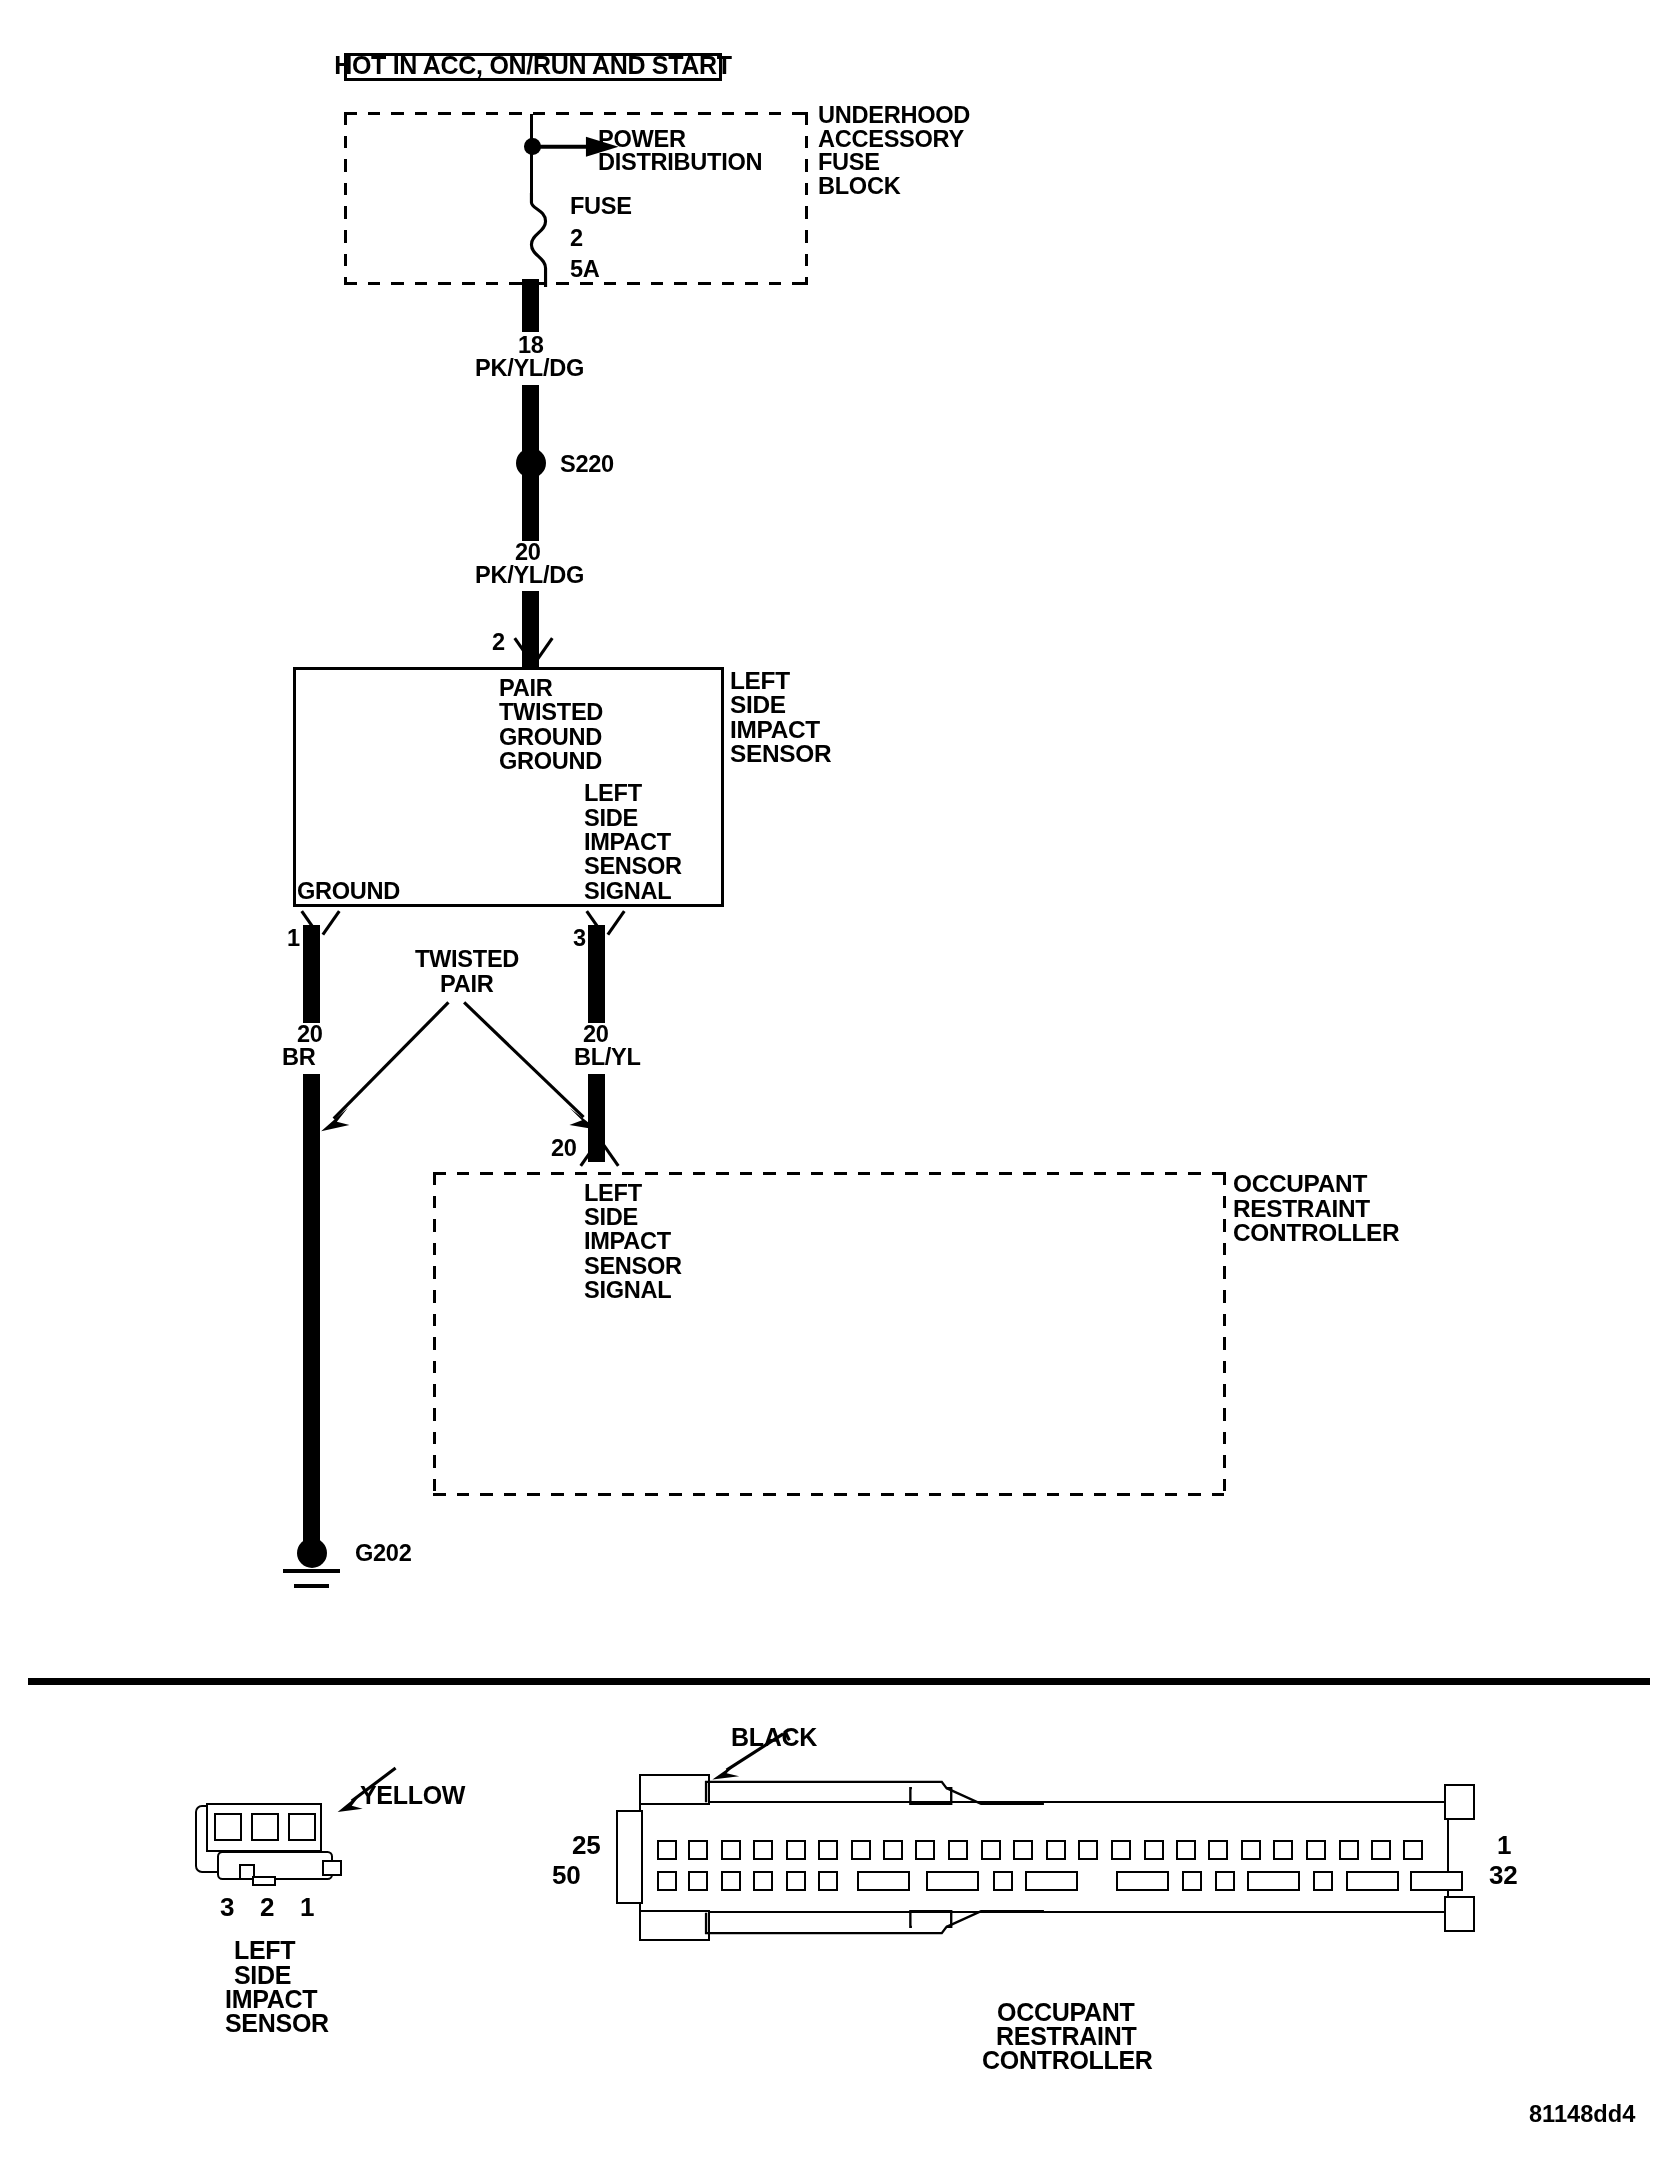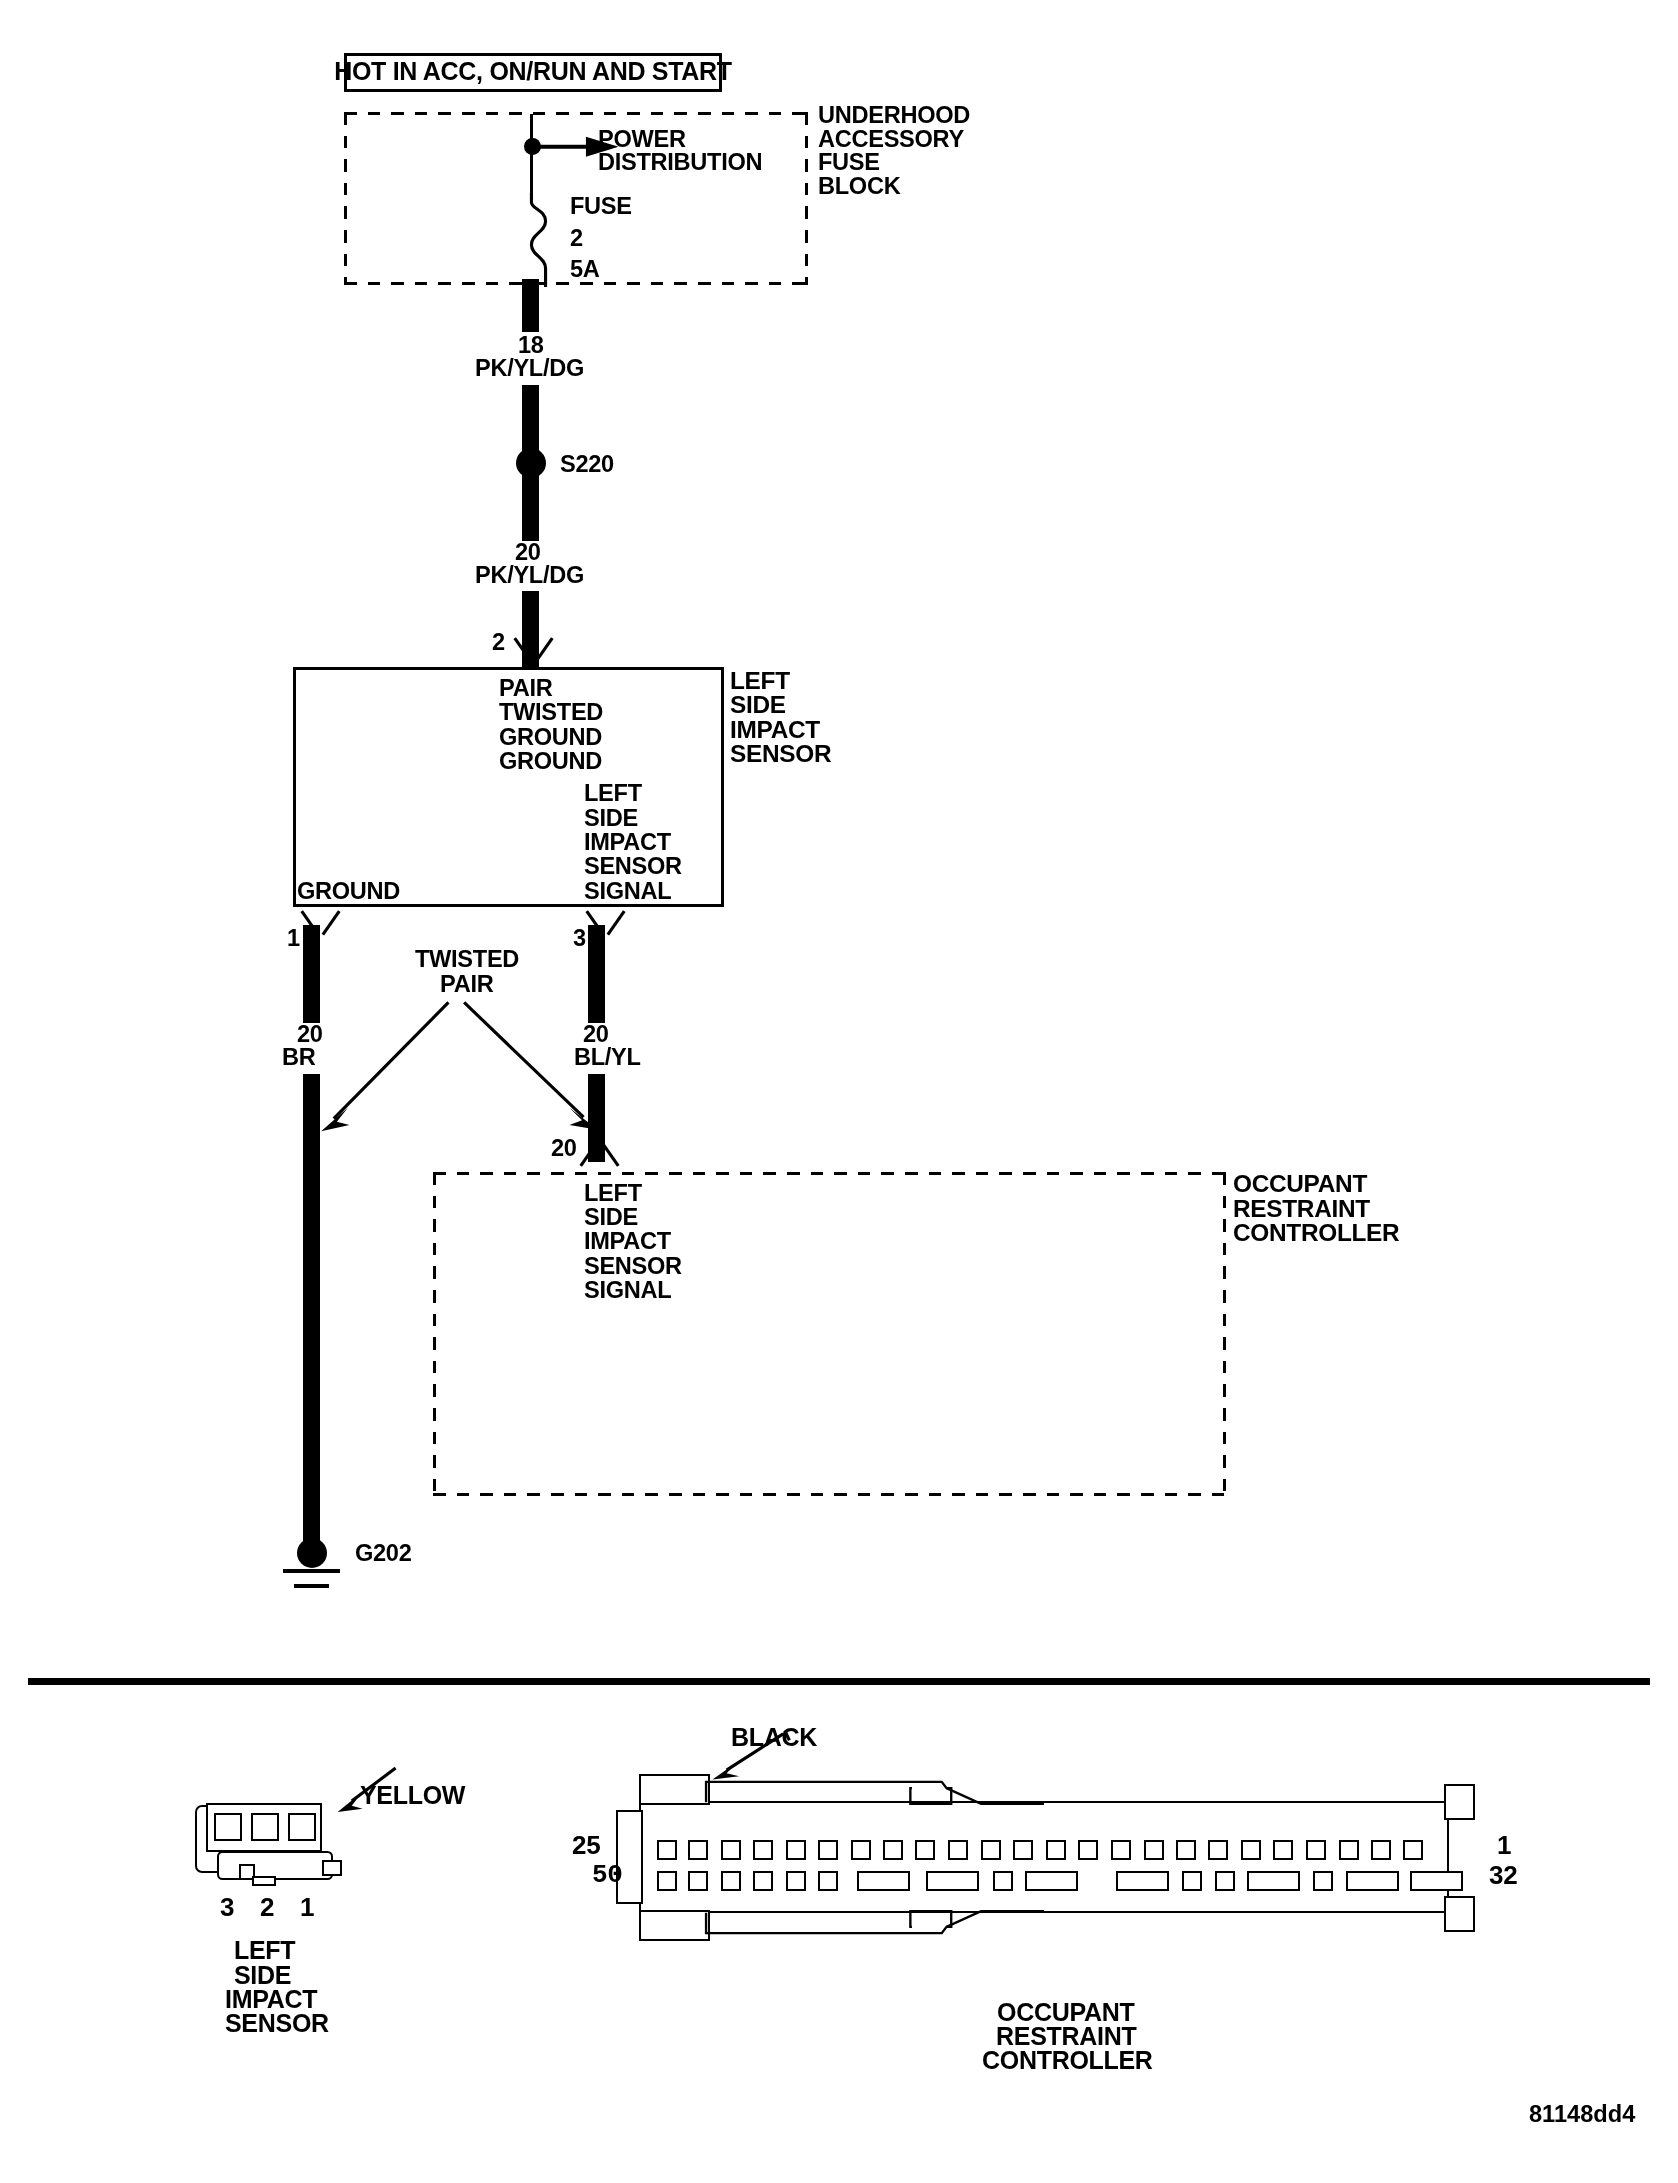--- a/index.html
+++ b/index.html
@@ -104,21 +104,21 @@
     position: absolute;
     background: #000;
   }
   svg.ov { position: absolute; overflow: visible; }
 </style>
 </head>
 <body>
 
 <div id="page">
 
-  <div class="hotbox" style="left:344px; top:53px; width:378px; height:39px;">
+  <div class="hotbox" style="left:344px; top:53px; width:378px; height:28px;">
     <span class="txt t32" style="position:static;">HOT IN ACC, ON/RUN AND START</span>
   </div>
 
   <div class="dashbox" style="left:344px; top:112px; width:464px; height:173px;">
     <div class="dl" style="top:0;"></div>
     <div class="dl" style="bottom:0;"></div>
     <div class="dlv" style="left:0;"></div>
     <div class="dlv" style="right:0;"></div>
   </div>
 
@@ -343,21 +343,21 @@
     <div class="pin" style="left:1116px; top:1871px; width:53px; height:19.7px;"></div>
     <div class="pin" style="left:1182px; top:1871px; width:19.7px; height:19.7px;"></div>
     <div class="pin" style="left:1215px; top:1871px; width:19.7px; height:19.7px;"></div>
     <div class="pin" style="left:1247px; top:1871px; width:53px; height:19.7px;"></div>
     <div class="pin" style="left:1313px; top:1871px; width:19.7px; height:19.7px;"></div>
     <div class="pin" style="left:1346px; top:1871px; width:53px; height:19.7px;"></div>
     <div class="pin" style="left:1410px; top:1871px; width:53px; height:19.7px;"></div>
   </div>
 
   <div class="txt t33" style="left:572px; top:1830px;">25</div>
-  <div class="txt t33" style="left:592px; top:1860px;font-family:Liberation Mono, monospace;">50</div>
+  <div class="txt t33" style="left:552px; top:1860px;">50</div>
 
   <div class="txt t33" style="left:1497px; top:1830px;">1</div>
   <div class="txt t33" style="left:1489px; top:1860px;">32</div>
 
   <div class="txt t32" style="left:997px; top:1998px;">OCCUPANT</div>
   <div class="txt t32" style="left:996px; top:2022px;">RESTRAINT</div>
   <div class="txt t32" style="left:982px; top:2046px;">CONTROLLER</div>
 
   <div class="txt t30" style="left:1529px; top:2101px; letter-spacing:0px;">81148dd4</div>
 

